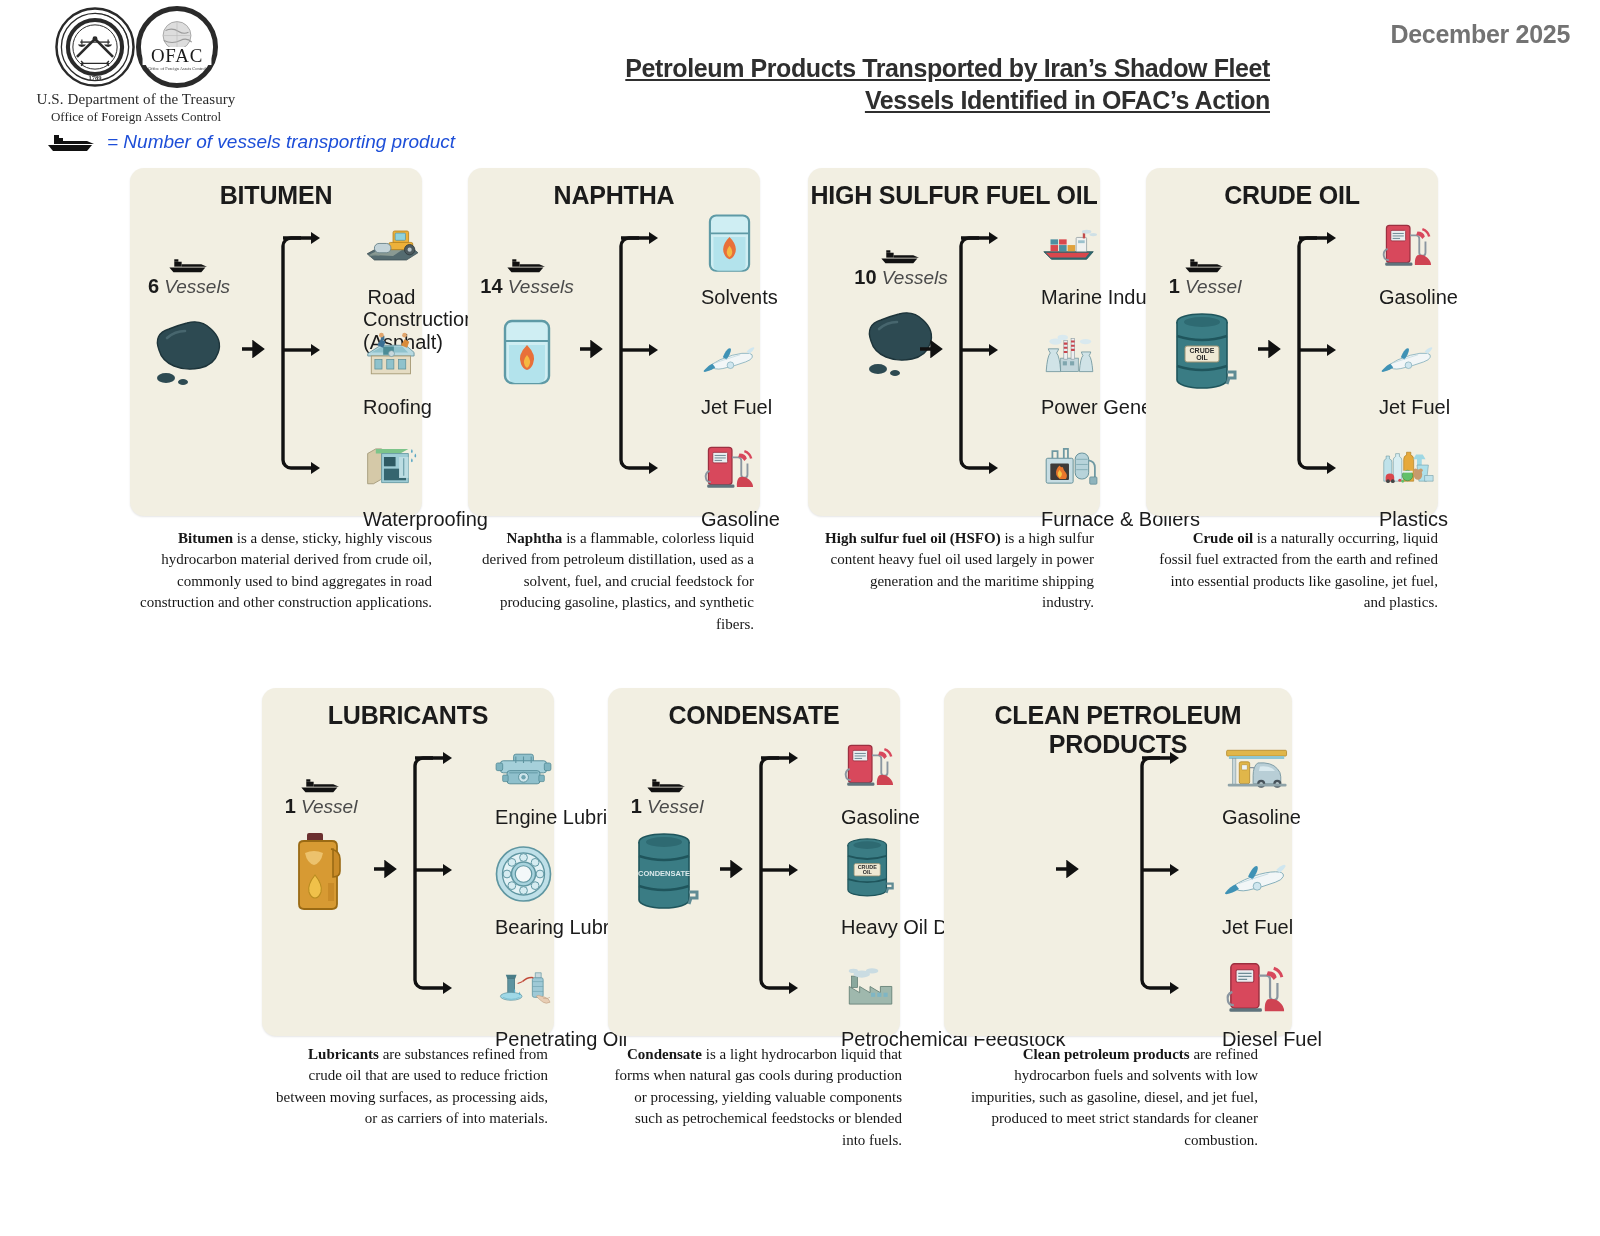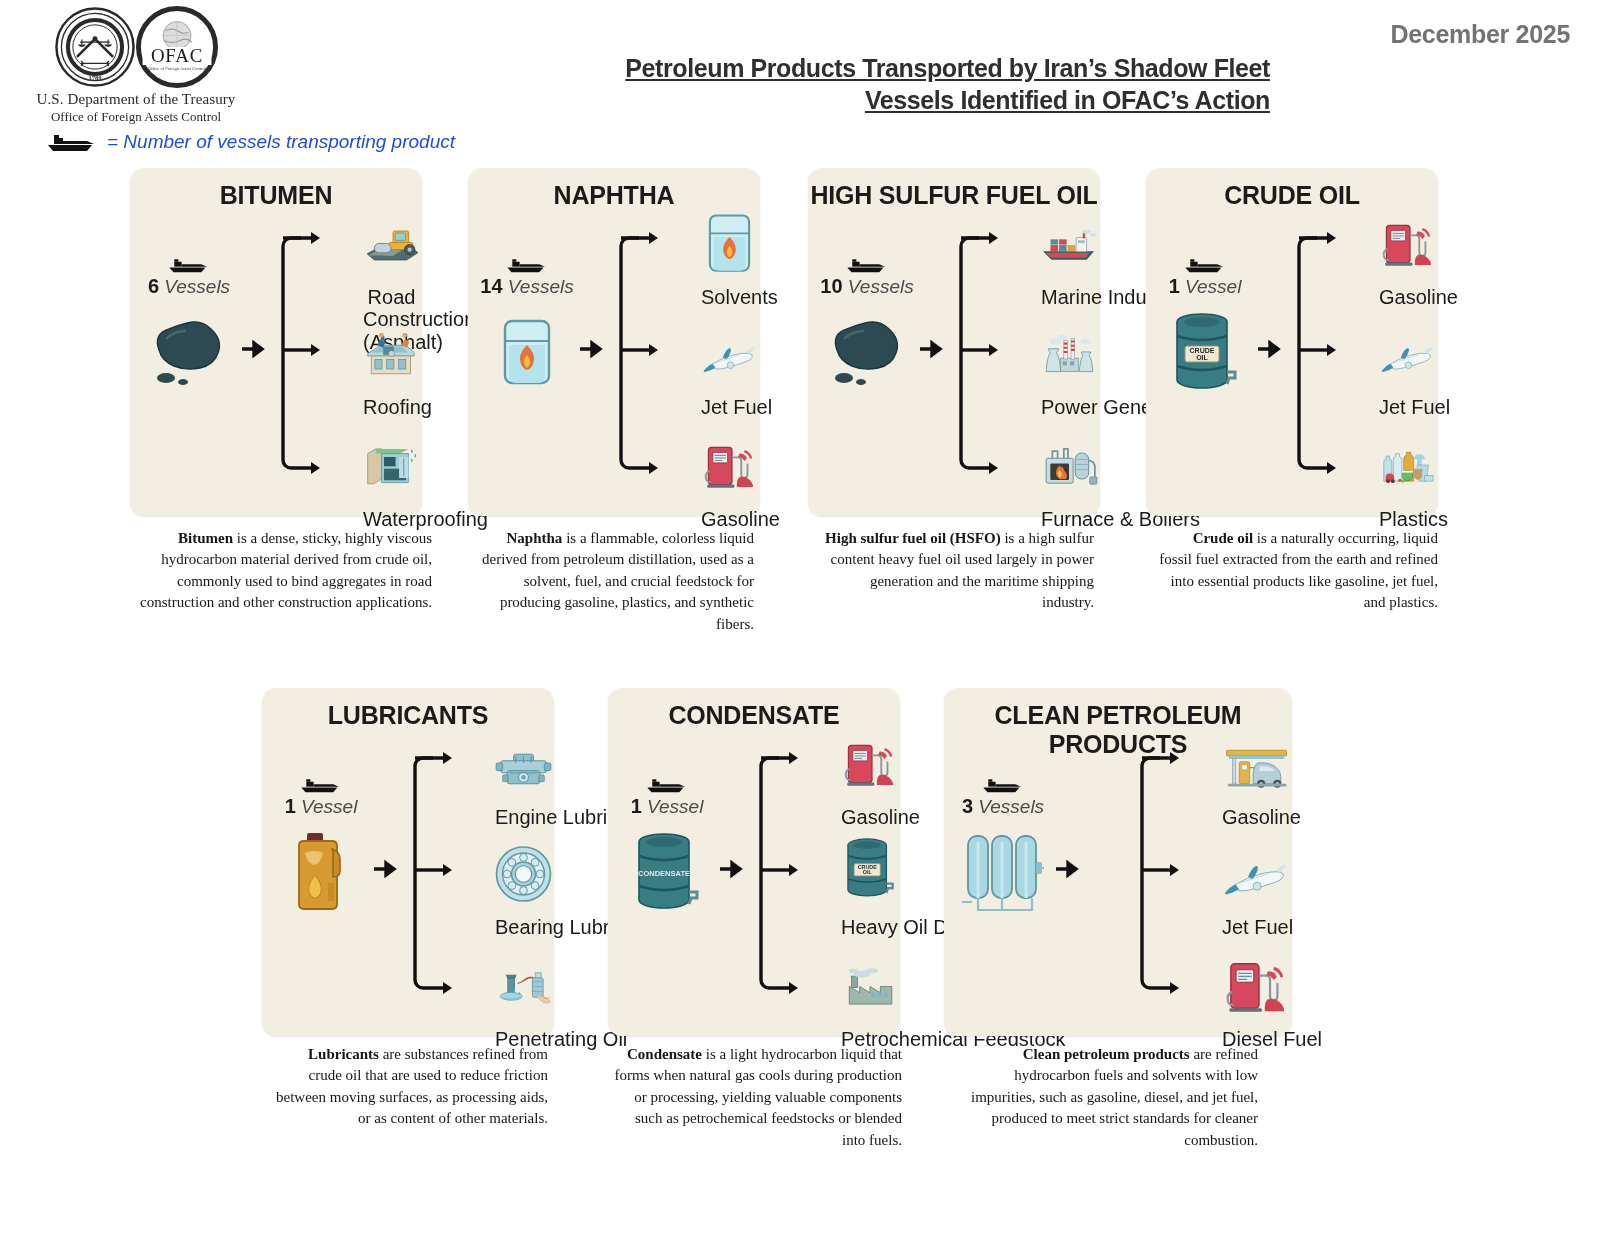--- a/index.html
+++ b/index.html
@@ -272,21 +272,21 @@
               <path d="M14 46 q-8 3 -6 12 q1 6 8 6" fill="none" stroke="#8a96a0" stroke-width="3"></path>
               <path d="M62 56 q10 -2 16 4 q6 5 6 12 h-26 q-1 -12 4 -16z" fill="#cf4352"></path>
               <rect x="10" y="68" width="44" height="5" rx="2" fill="#5f737c"></rect>
             </svg>
           </div>
        <div class="dest-label">Gasoline</div>
         </div>
       </div>
       <div class="card" style="left: 808px; top: 168px; width: 292px; height: 348px;">
         <div class="card-title">HIGH SULFUR FUEL OIL</div>
-        <div class="source" style="top: 88px;">
+        <div class="source" style="top: 79px; margin-left: 34px;">
           <svg class="ship-ico" width="44" height="18" viewBox="0 0 52 22">
        <path d="M2 14 h44 l-5 6 h-34 z" fill="#111"></path>
        <path d="M8 7 h9 v6 h-9 z" fill="#111"></path>
        <path d="M17 10 h24 l7 3 h-31 z" fill="#111"></path>
        <path d="M8 4 h5 v3 h-5 z" fill="#111"></path>
      </svg>
      <div class="vessel-line">
        <b>10</b>
        <i>Vessels</i>
      </div>
@@ -630,44 +630,20 @@
               <ellipse cx="40" cy="12" rx="16" ry="7" fill="#cadce2"></ellipse>
               <ellipse cx="60" cy="6" rx="12" ry="5" fill="#cadce2"></ellipse>
               <ellipse cx="24" cy="6" rx="9" ry="4" fill="#cadce2"></ellipse>
             </svg>
           </div>
        <div class="dest-label">Petrochemical Feedstock</div>
         </div>
       </div>
       <div class="card" style="left: 944px; top: 688px; width: 348px; height: 348px;">
         <div class="card-title">CLEAN PETROLEUM PRODUCTS</div>
-        <div class="source" style="top: 88px;">
-          <svg class="ship-ico" width="44" height="18" viewBox="0 0 52 22">
-       <path d="M2 14 h44 l-5 6 h-34 z" fill="#111"></path>
-       <path d="M8 7 h9 v6 h-9 z" fill="#111"></path>
-       <path d="M17 10 h24 l7 3 h-31 z" fill="#111"></path>
-       <path d="M8 4 h5 v3 h-5 z" fill="#111"></path>
-     </svg>
-     <div class="vessel-line">
-       <b>3</b>
-       <i>Vessels</i>
-     </div>
-     <div class="src-art">
-            <svg width="94" height="90" viewBox="0 0 94 90">
-              <rect x="12" y="8" width="20" height="62" rx="9" fill="#a9d8e2" stroke="#5f96a1" stroke-width="1.8"></rect>
-              <rect x="36" y="8" width="20" height="62" rx="9" fill="#a9d8e2" stroke="#5f96a1" stroke-width="1.8"></rect>
-              <rect x="60" y="8" width="20" height="62" rx="9" fill="#a9d8e2" stroke="#5f96a1" stroke-width="1.8"></rect>
-              <path d="M22 14 v56 M46 14 v56 M70 14 v56" stroke="#c9e9f0" stroke-width="3"></path>
-              <path d="M22 70 v12 h54 v-12" fill="none" stroke="#8bbfcb" stroke-width="2.2"></path>
-              <path d="M46 70 v12" stroke="#8bbfcb" stroke-width="2.2"></path>
-              <path d="M6 74 h10 M80 40 h8" stroke="#8bbfcb" stroke-width="2.2"></path>
-              <rect x="80" y="34" width="6" height="12" rx="2" fill="#8bbfcb"></rect>
-            </svg>
-          </div>
-        </div>
         <div class="src-arrow" style="top: 172px;"><svg width="26" height="18" viewBox="0 0 26 18">
             <path d="M0 9 h14 M12 3 l8 6 l-8 6z" stroke="#111" stroke-width="3.4" fill="#111" stroke-linecap="square"></path>
           </svg></div>
         <div class="bracket" style="left: 190px; top: 0px; width: 110px; height: 348px;"><svg width="110" height="348" viewBox="0 0 110 348">
       <path d="M8 70 h18 a0 0 0 0 1 0 0 M8 78 v214" fill="none" stroke="#111" stroke-width="3.4"></path>
       <path d="M8 78 a8 8 0 0 1 8 -8 h22" fill="none" stroke="#111" stroke-width="3.4"></path>
       <path d="M8 292 a8 8 0 0 0 8 8 h22" fill="none" stroke="#111" stroke-width="3.4"></path>
       <path d="M8 182 h30" fill="none" stroke="#111" stroke-width="3.4"></path>
       <path d="M36 64 l9 6 l-9 6z" fill="#111"></path>
       <path d="M36 176 l9 6 l-9 6z" fill="#111"></path>
@@ -722,18 +698,18 @@
           </div>
        <div class="dest-label">Diesel Fuel</div>
         </div>
       </div>
     </div>
   <div id="descs">
       <div class="desc" style="left: 140px; top: 528px; width: 292px;"><b>Bitumen</b><span> is a dense, sticky, highly viscous hydrocarbon material derived from crude oil, commonly used to bind aggregates in road construction and other construction applications.</span></div>
       <div class="desc" style="left: 478px; top: 528px; width: 276px;"><b>Naphtha</b><span> is a flammable, colorless liquid derived from petroleum distillation, used as a solvent, fuel, and crucial feedstock for producing gasoline, plastics, and synthetic fibers.</span></div>
       <div class="desc" style="left: 818px; top: 528px; width: 276px;"><b>High sulfur fuel oil (HSFO)</b><span> is a high sulfur content heavy fuel oil used largely in power generation and the maritime shipping industry.</span></div>
       <div class="desc" style="left: 1158px; top: 528px; width: 280px;"><b>Crude oil</b><span> is a naturally occurring, liquid fossil fuel extracted from the earth and refined into essential products like gasoline, jet fuel, and plastics.</span></div>
-      <div class="desc" style="left: 272px; top: 1044px; width: 276px;"><b>Lubricants</b><span> are substances refined from crude oil that are used to reduce friction between moving surfaces, as processing aids, or as content of other materials.</span></div>
+      <div class="desc" style="left: 272px; top: 1044px; width: 276px;"><b>Lubricants</b><span> are substances refined from crude oil that are used to reduce friction between moving surfaces, as processing aids, or as carriers of into materials.</span></div>
       <div class="desc" style="left: 614px; top: 1044px; width: 288px;"><b>Condensate</b><span> is a light hydrocarbon liquid that forms when natural gas cools during production or processing, yielding valuable components such as petrochemical feedstocks or blended into fuels.</span></div>
       <div class="desc" style="left: 958px; top: 1044px; width: 300px;"><b>Clean petroleum products</b><span> are refined hydrocarbon fuels and solvents with low impurities, such as gasoline, diesel, and jet fuel, produced to meet strict standards for cleaner combustion.</span></div>
     </div>
 
 </div>
 
 </body></html>

